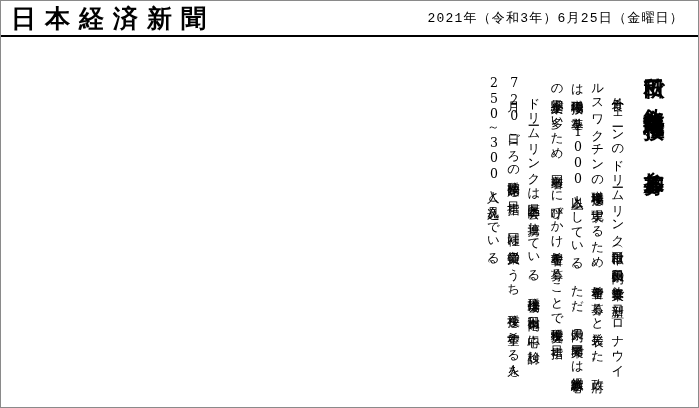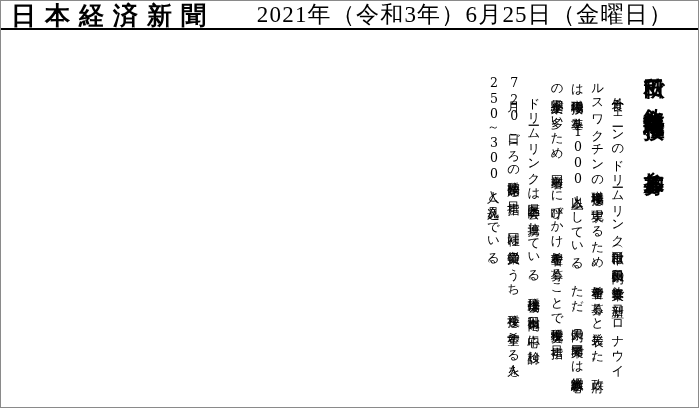--- a/index.html
+++ b/index.html
@@ -19,42 +19,42 @@
     width: 699px;
     height: 408px;
     box-sizing: border-box;
     border: 1px solid #8a8a8a;
     background: #ffffff;
   }
 
   
   .masthead {
     position: relative;
-    height: 29px;
+    height: 36px;
     border-bottom: 2px solid #000000;
     display: flex;
     align-items: center;
     justify-content: space-between;
-    padding: 0 23px 0 10px;
+    padding: 0 12px 0 10px;
     box-sizing: border-box;
   }
   .paper-title {
     font-family: "DejaVu Serif", "Liberation Serif", serif;
     font-size: 25px;
     font-weight: bold;
     letter-spacing: 9px;
     line-height: 1;
     white-space: nowrap;
     padding-top: 1px;
     
     color: #000000;
   }
   .paper-date {
-    font-family: Liberation Serif, serif;
-    font-size: 23px;
+    font-family: Liberation Mono, monospace;
+    font-size: 13px;
     letter-spacing: 1.2px;
     white-space: nowrap;
     padding-right: 2px;
     margin-left: 40px;
   }
 
   
   .article {
     position: absolute;
     top: 38px;

